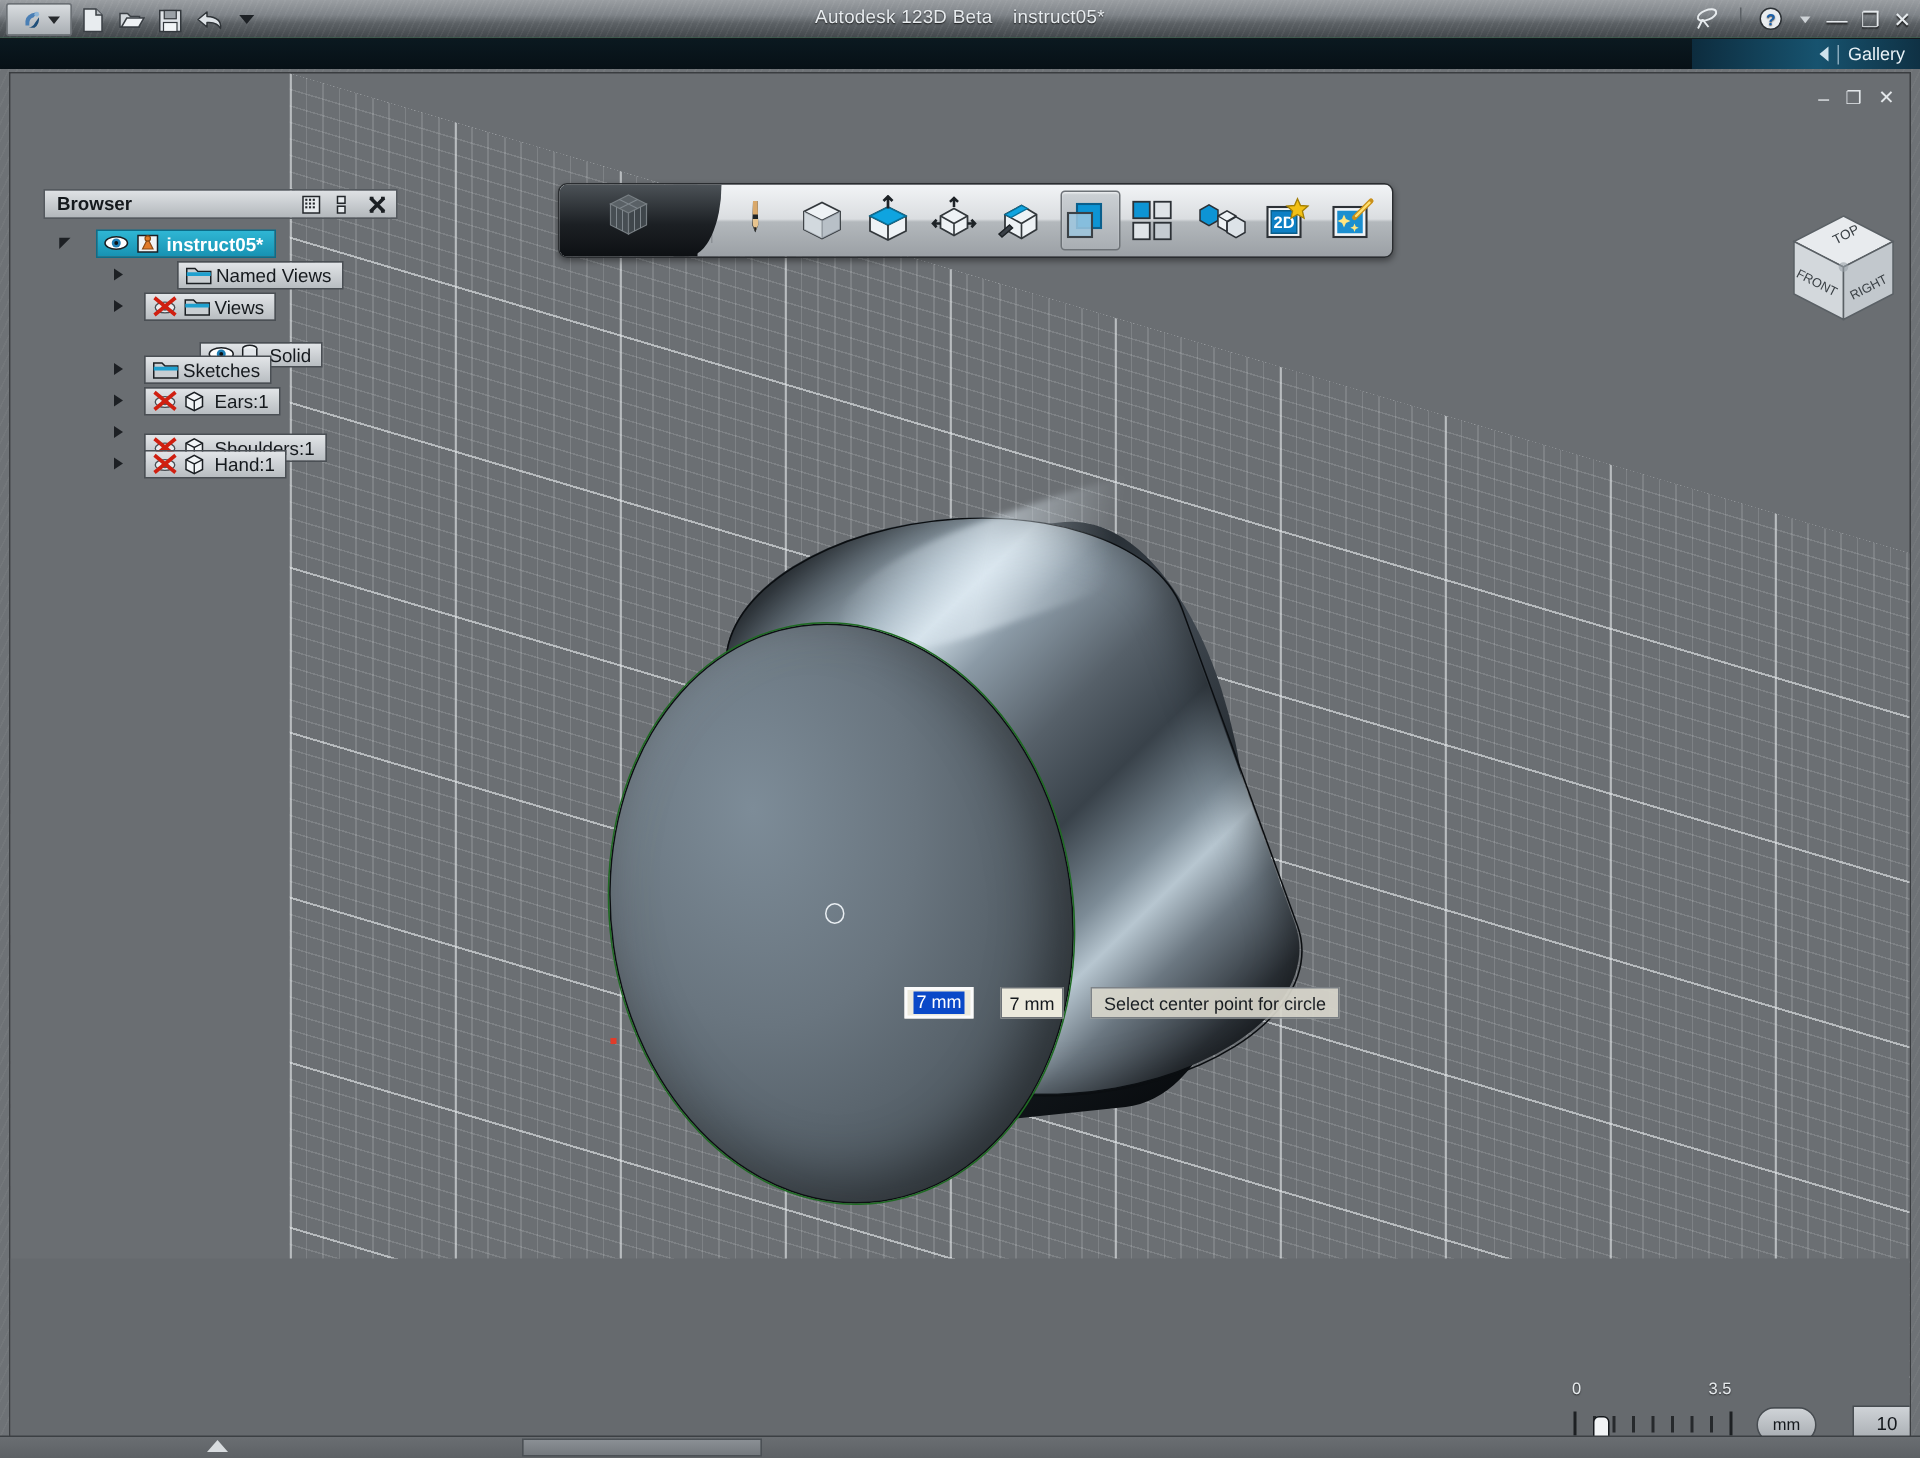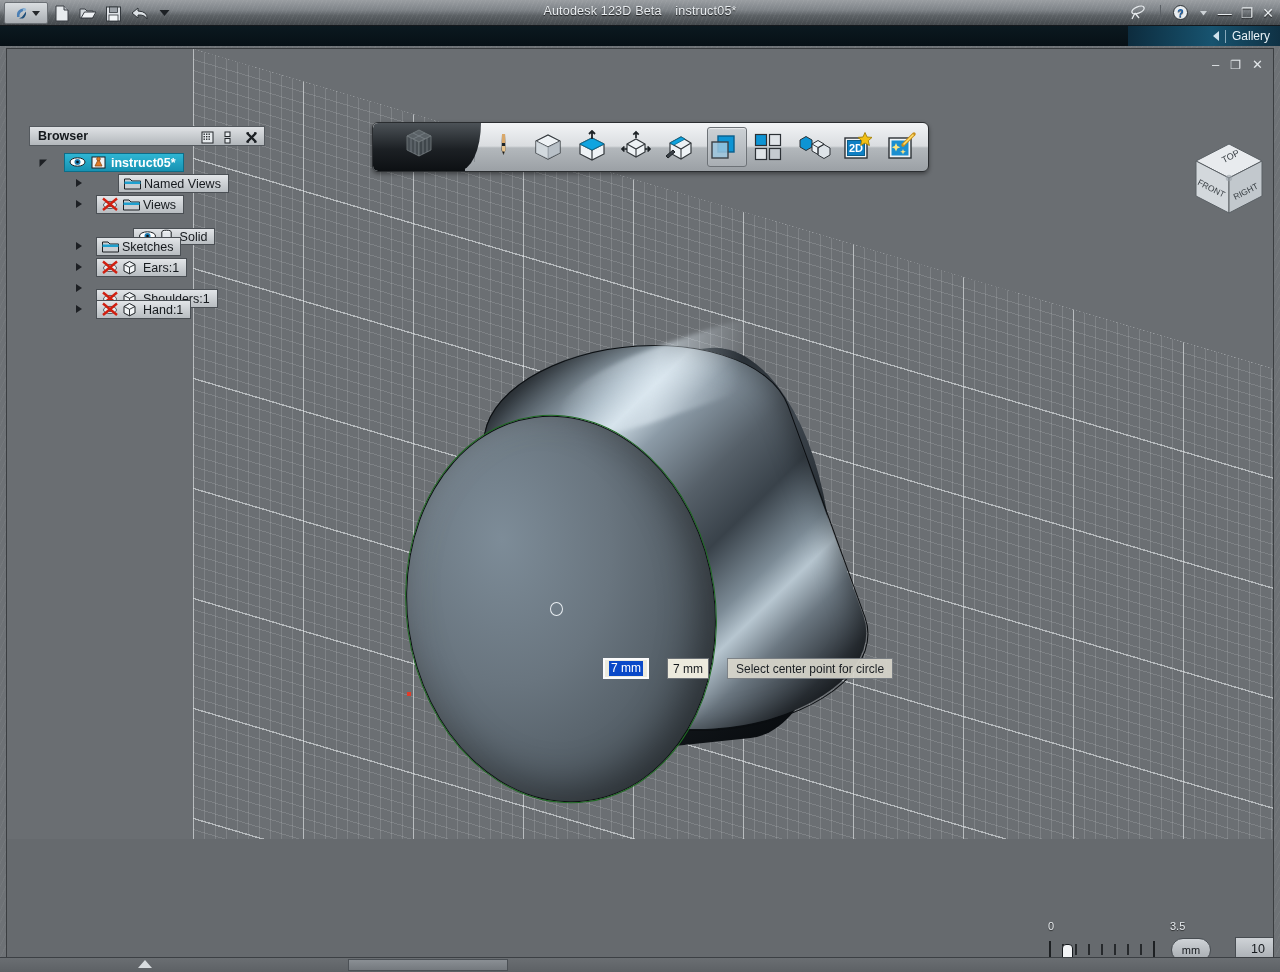--- a/index.html
+++ b/index.html
@@ -639,21 +639,21 @@
         <span class="sel">7 mm</span>
       </div>
       <div class="inpfield">
         <span class="plain">7 mm</span>
       </div>
       <div id="hint">Select center point for circle</div>
     </div>
 
     <div id="ruler">
       <span class="rlabel" style="left:7px;top:3px;">0</span>
-      <span class="rlabel" style="left:98px;top:3px;margin-left:31px;">3.5</span>
+      <span class="rlabel" style="left:98px;top:3px;">3.5</span>
       <div id="ticks">
         <i class="tk end" style="left:0px;"></i>
         <i class="tk" style="left:13px;"></i>
         <i class="tk" style="left:26px;"></i>
         <i class="tk" style="left:39px;"></i>
         <i class="tk" style="left:52px;"></i>
         <i class="tk" style="left:65px;"></i>
         <i class="tk" style="left:78px;"></i>
         <i class="tk" style="left:91px;"></i>
         <i class="tk end" style="left:104px;"></i>

